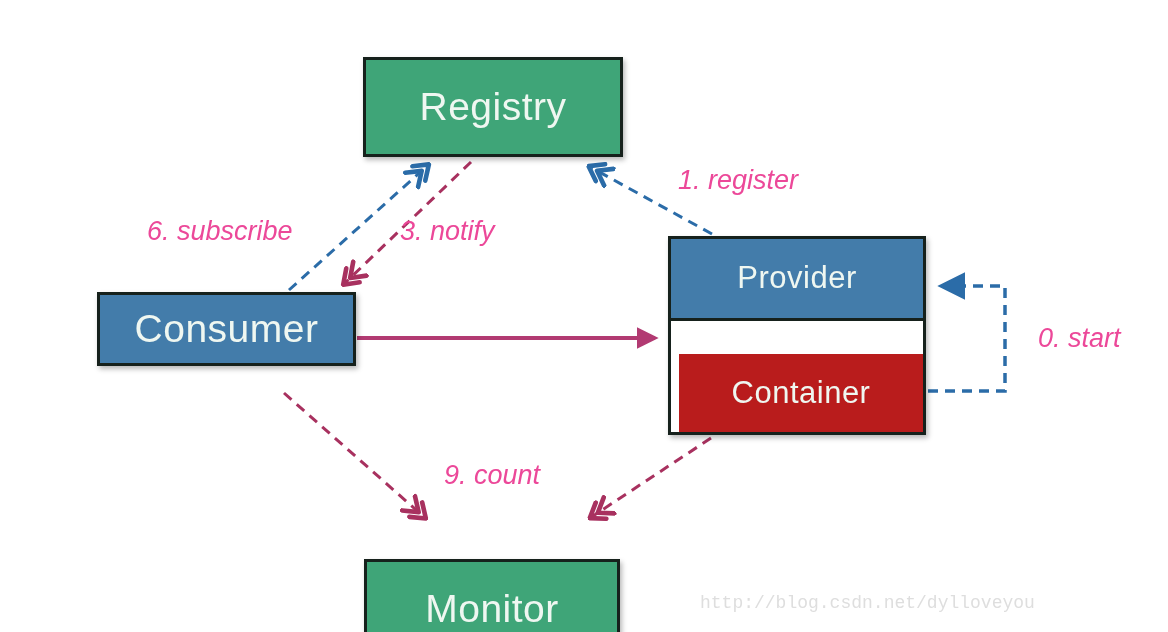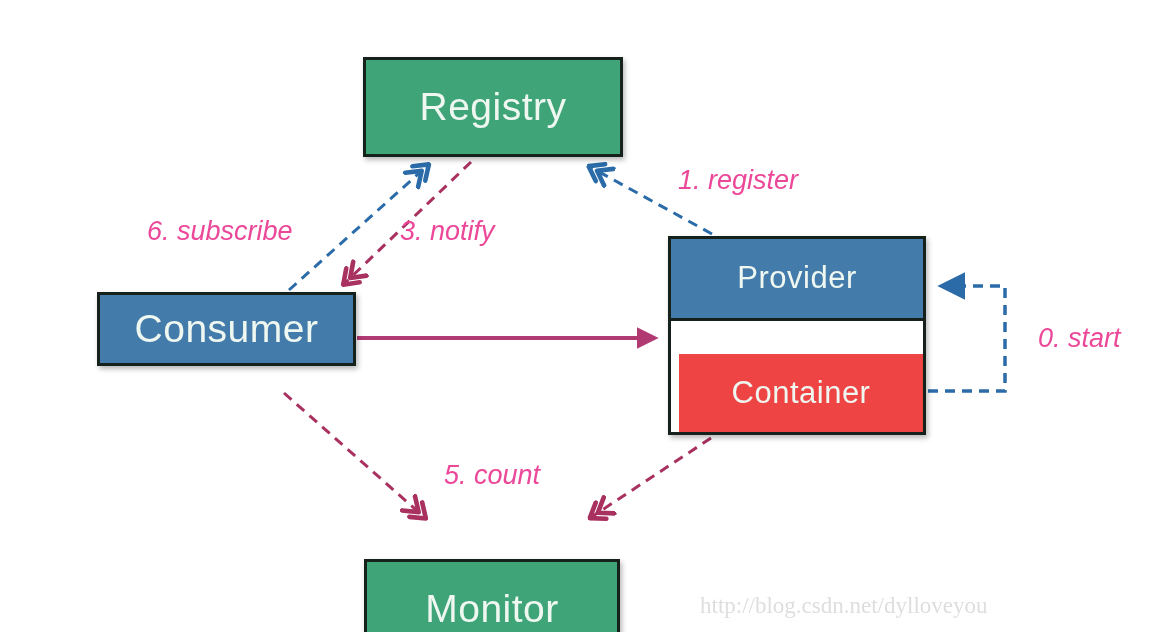--- a/index.html
+++ b/index.html
@@ -60,22 +60,22 @@
   }
   .lbl-register  { left: 678px; top: 165px; }
   .lbl-subscribe { left: 147px; top: 216px; }
   .lbl-notify    { left: 400px; top: 216px; }
   .lbl-invoke    { left: 448px; top: 286px; }
   .lbl-count     { left: 444px; top: 460px; }
   .lbl-start     { left: 1022px; top: 323px; margin-left: 16px; }
   .watermark {
     position: absolute;
     left: 700px; top: 593px;
-    font-family: Liberation Serif, serif;
-    font-size: 23px;
+    font-family: Liberation Mono, monospace;
+    font-size: 18px;
     color: #dedede;
     white-space: nowrap;
   }
 </style>
 </head>
 <body>
 
 <div class="stage">
 
   <svg class="arrows" viewBox="0 0 1168 632" xmlns="http://www.w3.org/2000/svg">
@@ -116,30 +116,30 @@
   </div>
 
   <div class="node node-consumer" style="background: rgb(67, 124, 170);">
     <span>Consumer</span>
   </div>
 
   <div class="stack">
     <div class="cell cell-top" style="background: rgb(67, 124, 170);">
       <span>Provider</span>
     </div>
-    <div class="cell" style="background: #ef4444; margin-left: 8px;">
+    <div class="cell" style="background: #b91c1c; margin-left: 8px;">
       <span>Container</span>
     </div>
   </div>
 
   <div class="node node-monitor" style="background: rgb(63, 165, 120);">
     <span>Monitor</span>
   </div>
 
   <div class="edge-label lbl-register">1. register</div>
   <div class="edge-label lbl-subscribe">6. subscribe</div>
   <div class="edge-label lbl-notify">3. notify</div>
-  <div class="edge-label lbl-count">5. count</div>
+  <div class="edge-label lbl-count">9. count</div>
   <div class="edge-label lbl-start">0. start</div>
 
   <div class="watermark">http://blog.csdn.net/dylloveyou</div>
 
 </div>
 
 </body></html>

